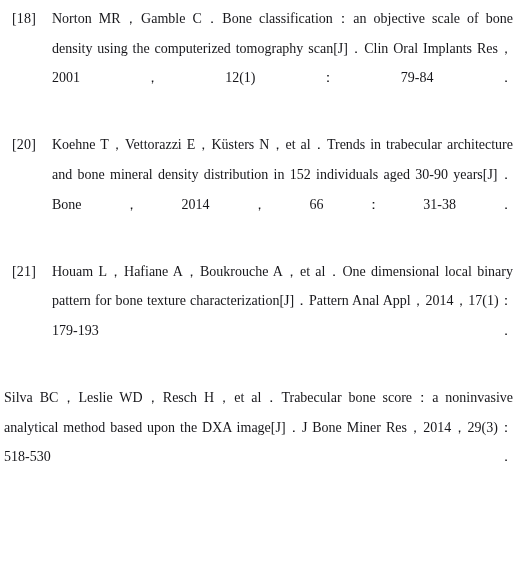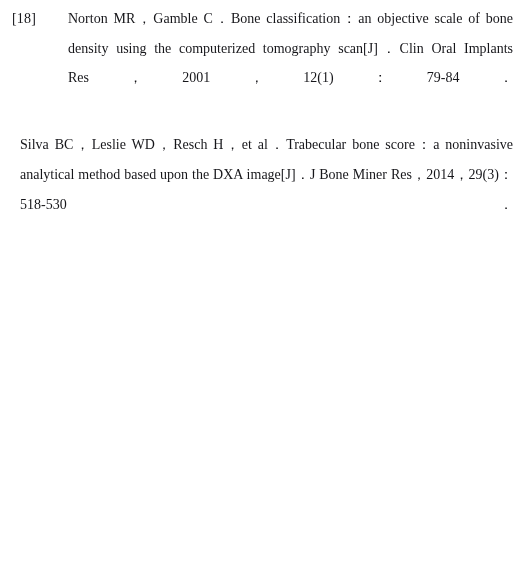--- a/index.html
+++ b/index.html
@@ -36,39 +36,46 @@
     letter-spacing: 0.2px;
   }
   .ref-text {
     flex: 1 1 auto;
     text-align: justify;
     text-justify: inter-word;
     padding-right: 8px;
     box-sizing: border-box;
     hyphens: none;
     word-spacing: 0.3px;
-    margin-left: 16px;
   }
   
   .ref-text::after {
     content: "";
     display: inline-block;
     width: 100%;
   }
 </style>
 </head>
 <body>
 
 <ol id="reference-list">
 
   <li class="reference-entry">
     <span class="ref-label">[18]</span>
     <span class="ref-text">Norton MR，Gamble C．Bone classification：an objective scale of bone density using the computerized tomography scan[J]．Clin Oral Implants Res，2001，12(1)：79-84．</span>
   </li>
 
 
+  <li class="reference-entry">
+    <span class="ref-label">[20]</span>
+    <span class="ref-text">Koehne T，Vettorazzi E，Küsters N，et al．Trends in trabecular architecture and bone mineral density distribution in 152 individuals aged 30-90 years[J]．Bone，2014，66：31-38．</span>
+  </li>
 
+  <li class="reference-entry">
+    <span class="ref-label">[21]</span>
+    <span class="ref-text">Houam L，Hafiane A，Boukrouche A，et al．One dimensional local binary pattern for bone texture characterization[J]．Pattern Anal Appl，2014，17(1)：179-193．</span>
+  </li>
 
   <li class="reference-entry">
     <span class="ref-text">Silva BC，Leslie WD，Resch H，et al．Trabecular bone score：a noninvasive analytical method based upon the DXA image[J]．J Bone Miner Res，2014，29(3)：518-530．</span>
   </li>
 
 </ol>
 
 </body></html>

